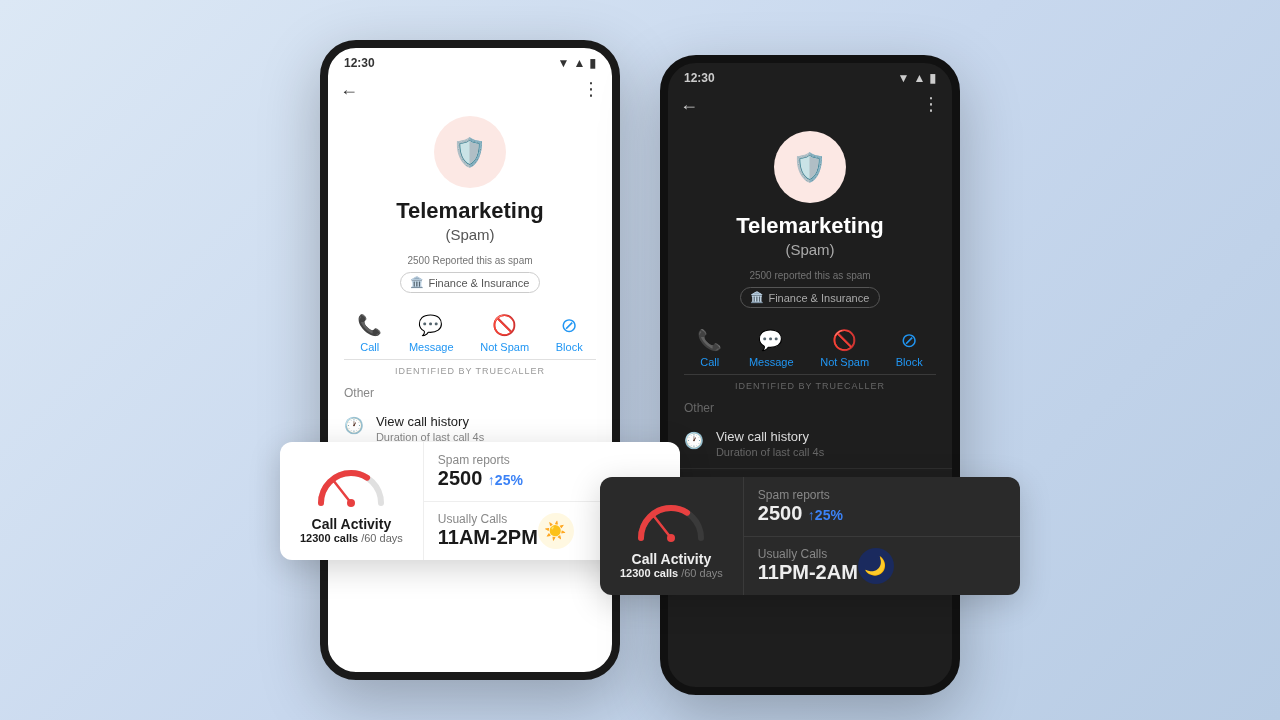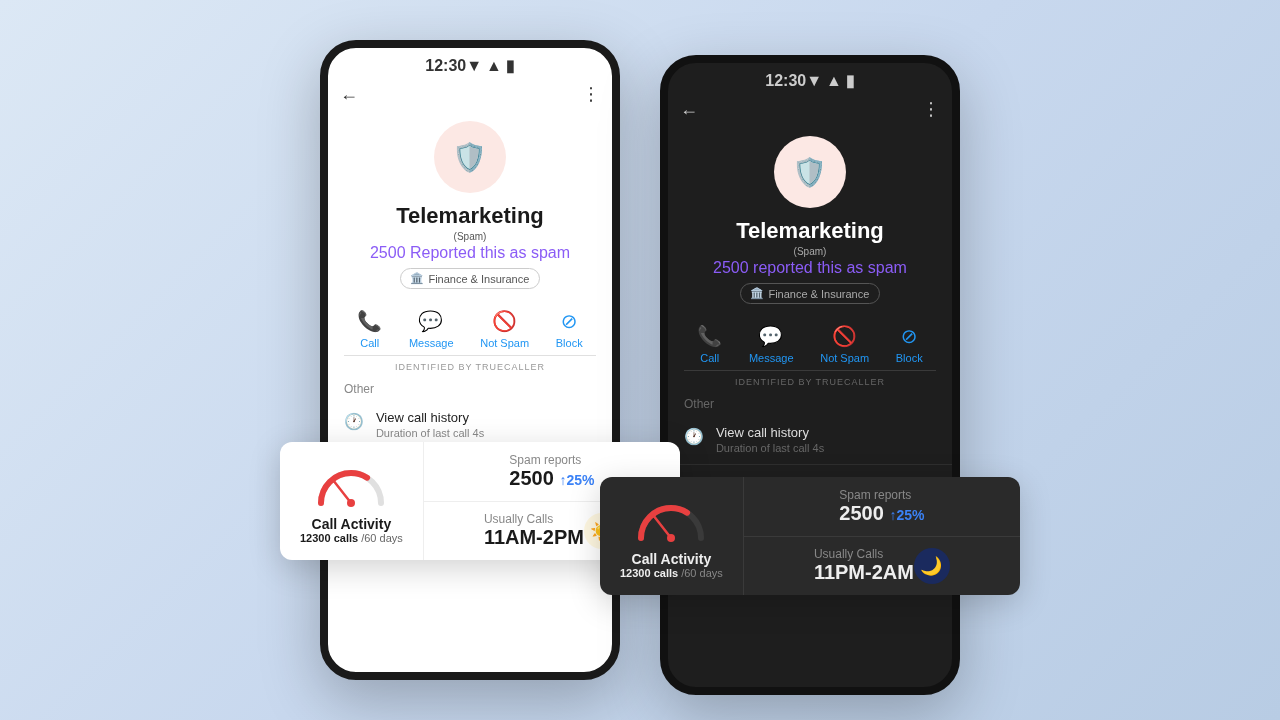--- a/index.html
+++ b/index.html
@@ -41,24 +41,24 @@
     .phone-dark {
       width: 300px;
       height: 640px;
       background: #1e1e1e;
       border: 8px solid #111;
     }
 
     
     .status-bar {
       display: flex;
-      justify-content: center;
+      justify-content: space-between;
       align-items: center;
       padding: 8px 16px 4px;
-      font-size: 16px;
+      font-size: 12px;
       font-weight: 600;
     }
 
     .status-bar-light { color: #333; }
     .status-bar-dark { color: #ccc; }
 
     .status-icons {
       display: flex;
       gap: 4px;
       align-items: center;
@@ -114,32 +114,32 @@
     .contact-name {
       font-size: 22px;
       font-weight: 700;
       text-align: center;
     }
 
     .contact-name-light { color: #1a1a1a; }
     .contact-name-dark { color: #ffffff; }
 
     .spam-label {
-      font-size: 10px;
+      font-size: 15px;
       text-align: center;
       margin-top: 2px;
     }
 
     .spam-label-light { color: #555; }
     .spam-label-dark { color: #aaa; }
 
     .spam-report {
-      font-size: 16px;
-      color: #8b5cf6;
-      margin-top: 2px;
+      font-size: 10px;
+      color: #737373;
+      margin-top: 12px;
       text-align: center;
     }
 
     .tag-badge {
       display: inline-flex;
       align-items: center;
       gap: 4px;
       border-radius: 16px;
       padding: 3px 10px;
       font-size: 11px;
@@ -306,21 +306,21 @@
       flex-direction: column;
       border-left: 1px solid transparent;
     }
 
     .border-light { border-left-color: #eee; }
     .border-dark { border-left-color: #3a3a3a; }
 
     .card-stat {
       flex: 1;
       display: flex;
-      justify-content: center;
+      justify-content: flex-start;
       align-items: center;
       padding: 10px 14px;
     }
 
     .stat-divider {
       height: 1px;
     }
 
     .stat-divider-light { background: #eee; }
     .stat-divider-dark { background: #3a3a3a; }

